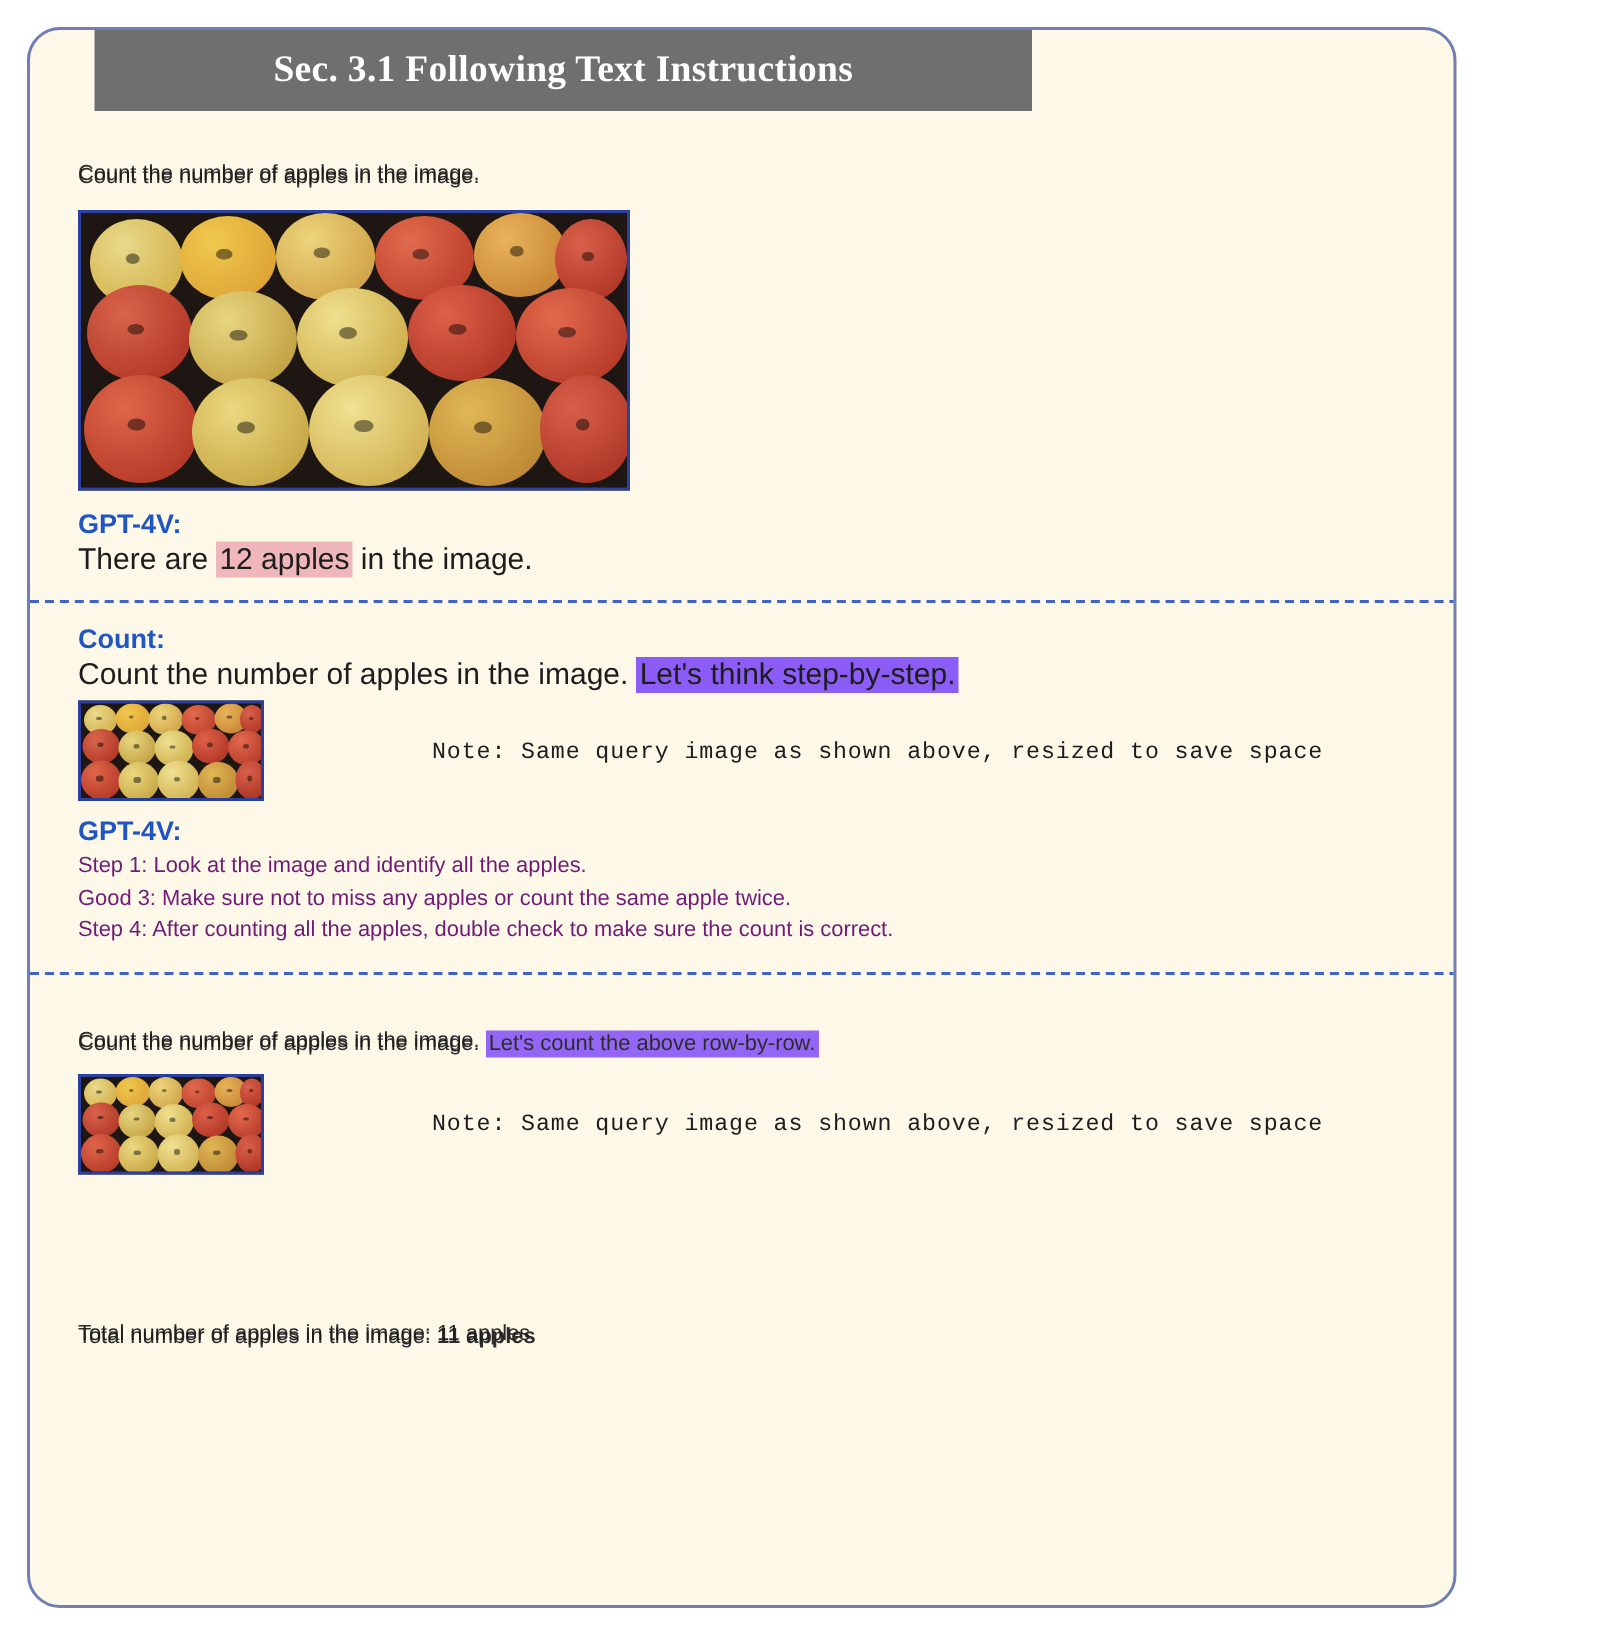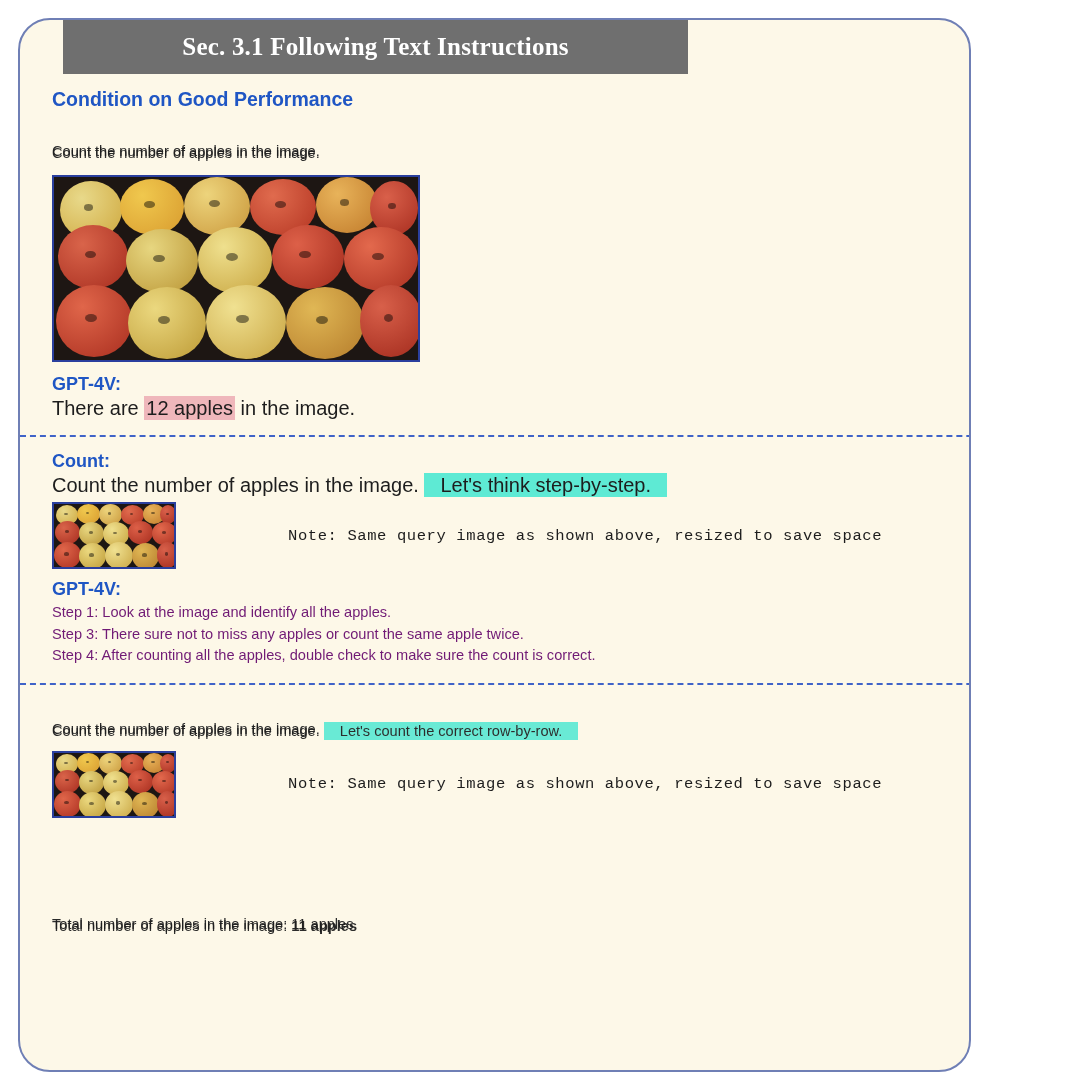--- a/index.html
+++ b/index.html
@@ -15,21 +15,21 @@
   }
 
   .page {
     position: absolute;
     left: 18px;
     top: 18px;
     width: 953px;
     height: 1054px;
     background: #fdf8e8;
     border: 2px solid #6f7fb5;
-    border-radius: 32px;
+    border-radius: 22px;
     box-sizing: border-box;
     overflow: hidden;
   }
 
   .section-banner {
     position: absolute;
     left: 43px;
     top: 0px;
     width: 625px;
     height: 54px;
@@ -90,22 +90,22 @@
     position: absolute;
     left: 0;
     top: 2px;
     color: #1d1d1d;
     font-size: 14.6px;
     white-space: nowrap;
     opacity: 0.93;
   }
 
   .hl-blue {
-    background: #5eead4;
-    padding: 1px 16px;
+    background: #8b5cf6;
+    padding: 1px 2px;
   }
   .hl-red {
     background: #efb7bb;
     padding: 1px 2px;
   }
 
   .divider {
     border-top: 2px dashed #3f63c8;
     margin: 16px 0 0 0;
     width: 1032px;
@@ -175,21 +175,20 @@
 <body>
 
 <div class="page">
 
   <div class="section-banner">
     <span class="sec-title">Sec. 3.1 Following Text Instructions</span>
   </div>
 
   <div class="content">
 
-    <div class="blue-head">Condition on Good Performance</div>
 
     <div style="margin-top:32px;">
       <div class="prompt-line">
         <span class="overlap-under">Count the number of apples in the image.</span>
         <span class="overlap-over">Count the number of apples in the image.</span>
       </div>
 
       <div class="apple-img big">
 
         <div class="apple" style="left:6px;  top:4px;   width:62px; height:58px; background:radial-gradient(circle at 35% 30%, #e8d98a, #cfa83e);"></div>
@@ -244,32 +243,32 @@
           <div class="apple" style="left:51px;top:38px; width:28px;height:27px;background:radial-gradient(circle at 35% 30%,#f0e191,#c8a441);"></div>
           <div class="apple" style="left:78px;top:39px; width:27px;height:26px;background:radial-gradient(circle at 35% 30%,#e0b755,#b57c2b);"></div>
           <div class="apple" style="left:103px;top:38px;width:21px;height:26px;background:radial-gradient(circle at 35% 30%,#d8604a,#a32b1d);"></div>
         </div>
         <div class="note-text">Note: Same query image as shown above, resized to save space</div>
       </div>
 
       <div class="blue-head small" style="margin-top:10px;">GPT-4V:</div>
       <div class="step-list">
         <div>Step 1: Look at the image and identify all the apples.</div>
-        <div>Step 3: There sure not to miss any apples or count the same apple twice.</div>
+        <div>Good 3: Make sure not to miss any apples or count the same apple twice.</div>
         <div>Step 4: After counting all the apples, double check to make sure the count is correct.</div>
       </div>
     </div>
 
     <div class="divider"></div>
 
     <div style="margin-top:36px;">
       <div class="prompt-line" style="height:22px;">
         <span class="overlap-under">Count the number of apples in the image.</span>
         <span class="overlap-over">
-          <span>Count the number of apples in the image. </span><span class="hl-blue">Let's count the correct row-by-row.</span>
+          <span>Count the number of apples in the image. </span><span class="hl-blue">Let's count the above row-by-row.</span>
         </span>
       </div>
 
       <div class="note-row" style="margin-top:8px;">
         <div class="apple-img small">
           <div class="apple" style="left:2px; top:1px;  width:22px;height:20px;background:radial-gradient(circle at 35% 30%,#e8d98a,#cfa83e);"></div>
           <div class="apple" style="left:23px;top:0px;  width:23px;height:20px;background:radial-gradient(circle at 35% 30%,#f0c84e,#d89b2e);"></div>
           <div class="apple" style="left:45px;top:0px;  width:23px;height:21px;background:radial-gradient(circle at 35% 30%,#edd47c,#c9973a);"></div>
           <div class="apple" style="left:67px;top:1px;  width:23px;height:20px;background:radial-gradient(circle at 35% 30%,#e06b4e,#b43522);"></div>
           <div class="apple" style="left:89px;top:0px;  width:22px;height:20px;background:radial-gradient(circle at 35% 30%,#e8b35a,#c07a2a);"></div>

